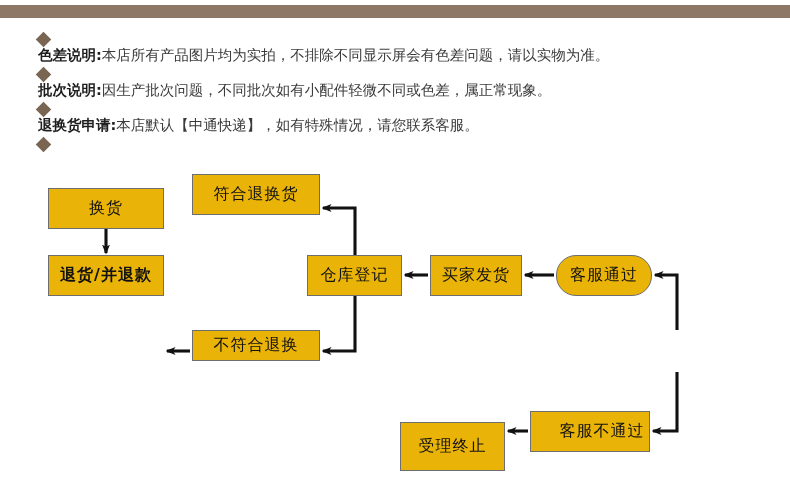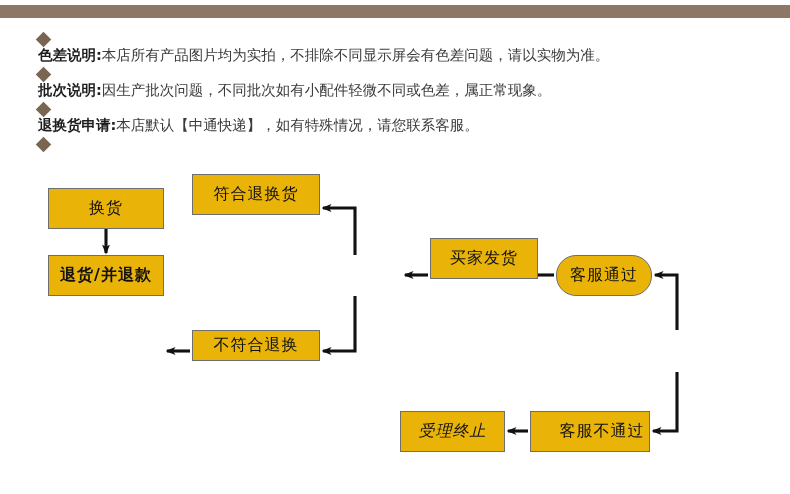--- a/index.html
+++ b/index.html
@@ -121,21 +121,22 @@
 
         <path d="M190,351 L167,351"></path>
 
         <path d="M528,431 L508,431"></path>
       </g>
     </svg>
 
     <div class="fbox" style="left:48px;top:188px;width:116px;height:41px;">换货</div>
     <div class="fbox" style="left:192px;top:174px;width:128px;height:41px;">符合退换货</div>
     <div class="fbox" style="left:48px;top:255px;width:116px;height:41px;font-weight:bold;">退货/并退款</div>
-    <div class="fbox" style="left:430px;top:238px;width:108px;height:41px;">买家发货</div>
+    <div class="fbox" style="left:307px;top:255px;width:95px;height:41px;">仓库登记</div>
+    <div class="fbox" style="left:430px;top:255px;width:92px;height:41px;">买家发货</div>
     <div class="fbox" style="left:556px;top:255px;width:96px;height:41px;border-radius:20px;">客服通过</div>
     <div class="fbox" style="left:192px;top:330px;width:128px;height:31px;">不符合退换</div>
-    <div class="fbox" style="left:400px;top:411px;width:105px;height:41px;font-style:italic;">受理终止</div>
+    <div class="fbox" style="left:400px;top:422px;width:105px;height:49px;">受理终止</div>
     <div class="fbox" style="left:530px;top:411px;width:120px;height:41px;padding-left:24px;">客服不通过</div>
 
   </div>
 
 </div>
 
 </body></html>

